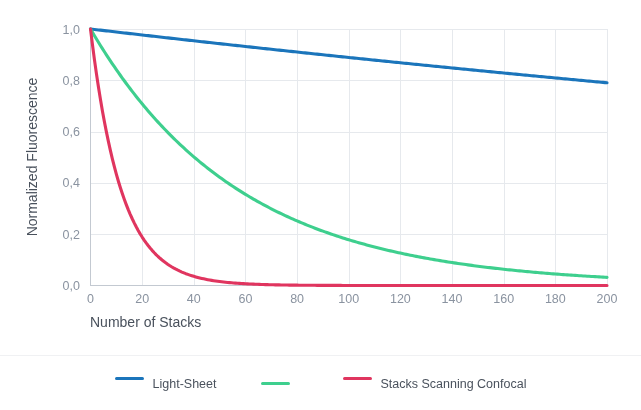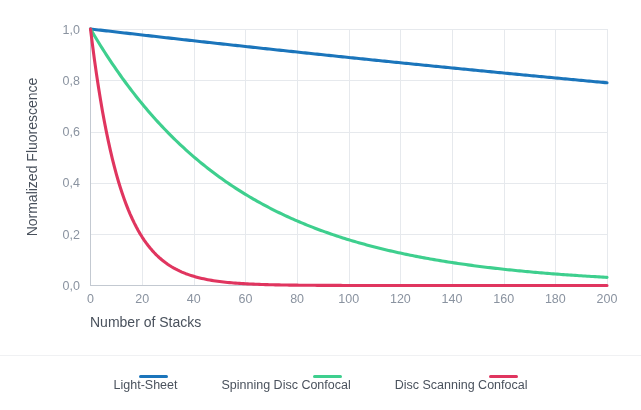--- a/index.html
+++ b/index.html
@@ -70,22 +70,22 @@
   .legend-row {
     display: flex;
     flex-direction: row;
     align-items: center;
     justify-content: center;
     height: 55px;
     gap: 0px;
   }
   .legend-item {
     display: flex;
-    flex-direction: column;
-    align-items: flex-end;
+    flex-direction: row;
+    align-items: flex-start;
     margin: 0 22px;
   }
   .legend-swatch {
     width: 29px;
     height: 3.4px;
     border-radius: 2px;
     margin-right: 9px;
     flex: none;
   }
   .legend-label {
@@ -163,22 +163,21 @@
   </div>
 
   <div class="legend-area">
     <div class="legend-row" id="legend-row">
         <div class="legend-item">
           <div class="legend-swatch" style="background: rgb(27, 117, 187);"></div>
           <span class="legend-label">Light-Sheet</span>
         </div>
         <div class="legend-item">
           <div class="legend-swatch" style="background: rgb(62, 207, 142);"></div>
-          <span class="legend-label">Spinning Disc Confocal</span>
         </div>
         <div class="legend-item">
           <div class="legend-swatch" style="background: rgb(224, 53, 95);"></div>
-          <span class="legend-label">Disc Scanning Confocal</span>
+          <span class="legend-label">Stacks Scanning Confocal</span>
         </div>
       </div>
   </div>
 
 </div>
 
 </body></html>

